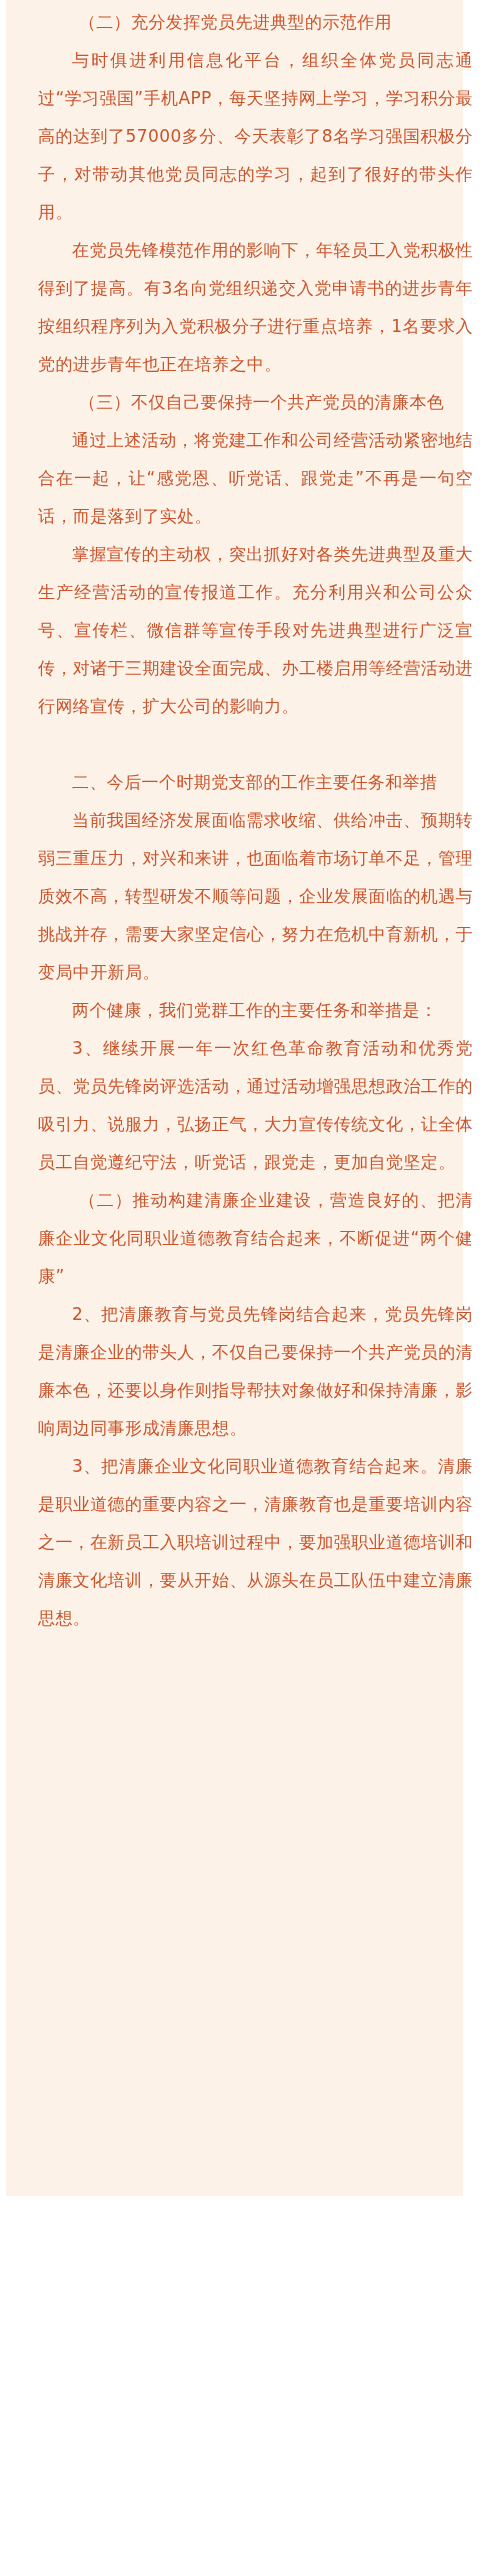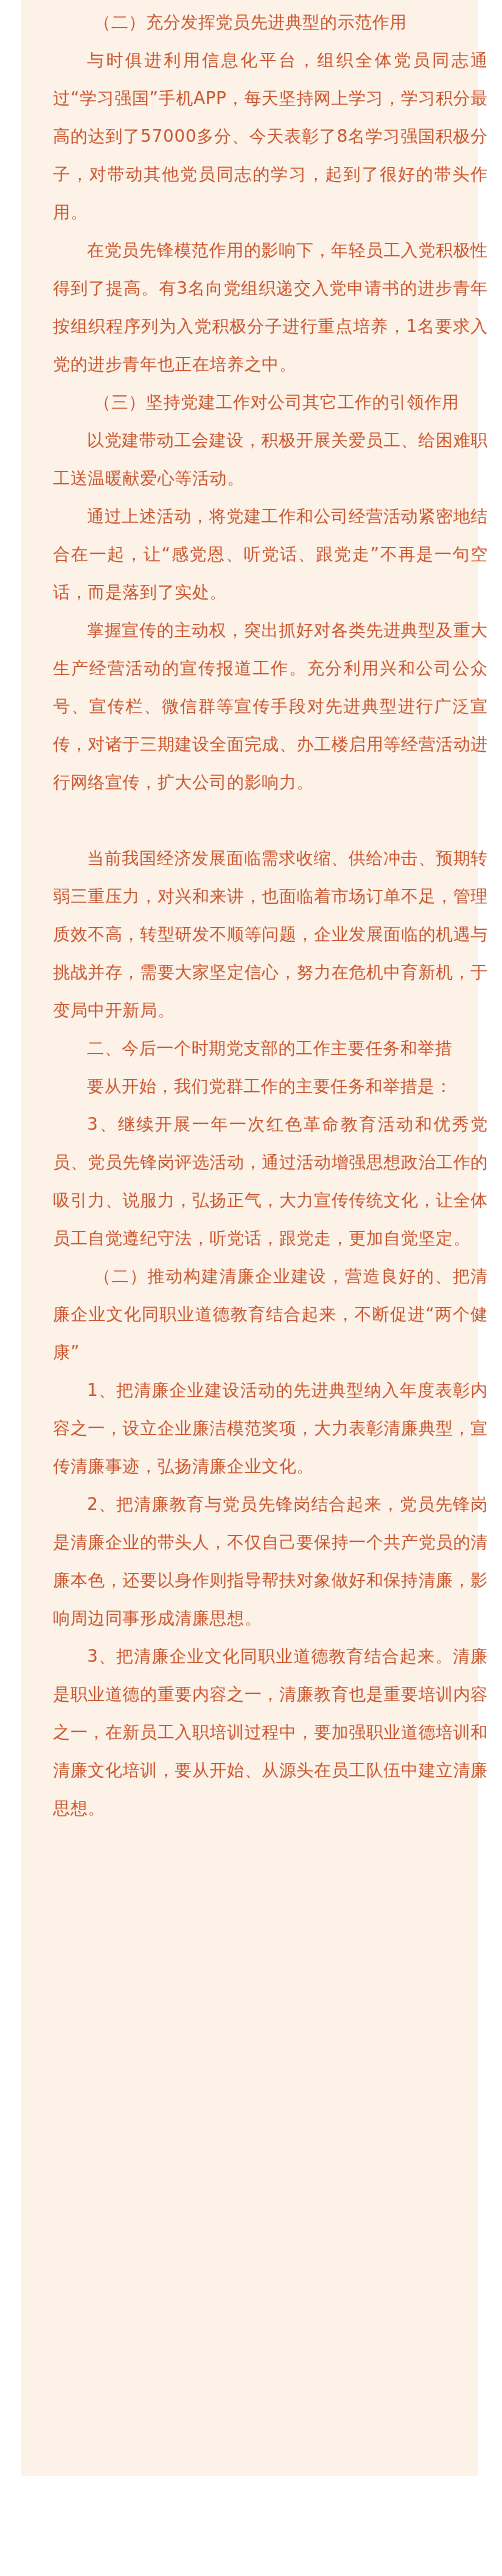--- a/index.html
+++ b/index.html
@@ -1,18 +1,18 @@
 <!DOCTYPE html>
 <html style="font-size:10.2px"><head>
 <meta charset="utf-8">
 <style>
   html, body { margin:0; padding:0; background:#ffffff; }
   body { width:503px; height:2576px; overflow:hidden; position:relative; }
   .panel {
-    position:absolute; left:21px; top:0; width:457px; height:2476px;
+    position:absolute; left:6px; top:0; width:457px; height:2196px;
     background:#fdf2e7;
   }
   .article {
     position:absolute; left:32px; top:2.5px; width:435px;
     font-family: "DejaVu Sans", "Liberation Sans", sans-serif;
     font-size:17px; line-height:38px; color:#c9532b;
     letter-spacing:0.4px; text-align:justify;
   }
   .article p { margin:0; padding:0; }
   .article p.indent { text-indent:2em; }
@@ -20,28 +20,26 @@
   .article p.blank { height:38px; }
 </style>
 </head>
 <body>
 
 <div class="panel">
   <div class="article" id="article">
       <p class="heading">（二）充分发挥党员先进典型的示范作用</p>
       <p class="indent">与时俱进利用信息化平台，组织全体党员同志通过“学习强国”手机APP，每天坚持网上学习，学习积分最高的达到了57000多分、今天表彰了8名学习强国积极分子，对带动其他党员同志的学习，起到了很好的带头作用。</p>
       <p class="indent">在党员先锋模范作用的影响下，年轻员工入党积极性得到了提高。有3名向党组织递交入党申请书的进步青年按组织程序列为入党积极分子进行重点培养，1名要求入党的进步青年也正在培养之中。</p>
-      <p class="heading">（三）坚持党建工作对公司其它工作的引领作用</p>
-      <p class="indent">以党建带动工会建设，积极开展关爱员工、给困难职工送温暖献爱心等活动。</p>
+      <p class="heading">（三）不仅自己要保持一个共产党员的清廉本色</p>
       <p class="indent">通过上述活动，将党建工作和公司经营活动紧密地结合在一起，让“感党恩、听党话、跟党走”不再是一句空话，而是落到了实处。</p>
       <p class="indent">掌握宣传的主动权，突出抓好对各类先进典型及重大生产经营活动的宣传报道工作。充分利用兴和公司公众号、宣传栏、微信群等宣传手段对先进典型进行广泛宣传，对诸于三期建设全面完成、办工楼启用等经营活动进行网络宣传，扩大公司的影响力。</p>
       <p class="blank"></p>
+      <p class="indent">二、今后一个时期党支部的工作主要任务和举措</p>
       <p class="indent">当前我国经济发展面临需求收缩、供给冲击、预期转弱三重压力，对兴和来讲，也面临着市场订单不足，管理质效不高，转型研发不顺等问题，企业发展面临的机遇与挑战并存，需要大家坚定信心，努力在危机中育新机，于变局中开新局。</p>
-      <p class="indent">二、今后一个时期党支部的工作主要任务和举措</p>
-      <p class="indent">要从开始，我们党群工作的主要任务和举措是：</p>
+      <p class="indent">两个健康，我们党群工作的主要任务和举措是：</p>
       <p class="indent">3、继续开展一年一次红色革命教育活动和优秀党员、党员先锋岗评选活动，通过活动增强思想政治工作的吸引力、说服力，弘扬正气，大力宣传传统文化，让全体员工自觉遵纪守法，听党话，跟党走，更加自觉坚定。</p>
       <p class="heading">（二）推动构建清廉企业建设，营造良好的、把清廉企业文化同职业道德教育结合起来，不断促进“两个健康”</p>
-      <p class="indent">1、把清廉企业建设活动的先进典型纳入年度表彰内容之一，设立企业廉洁模范奖项，大力表彰清廉典型，宣传清廉事迹，弘扬清廉企业文化。</p>
       <p class="indent">2、把清廉教育与党员先锋岗结合起来，党员先锋岗是清廉企业的带头人，不仅自己要保持一个共产党员的清廉本色，还要以身作则指导帮扶对象做好和保持清廉，影响周边同事形成清廉思想。</p>
       <p class="indent">3、把清廉企业文化同职业道德教育结合起来。清廉是职业道德的重要内容之一，清廉教育也是重要培训内容之一，在新员工入职培训过程中，要加强职业道德培训和清廉文化培训，要从开始、从源头在员工队伍中建立清廉思想。</p>
     </div>
 </div>
 
 
 </body></html>

